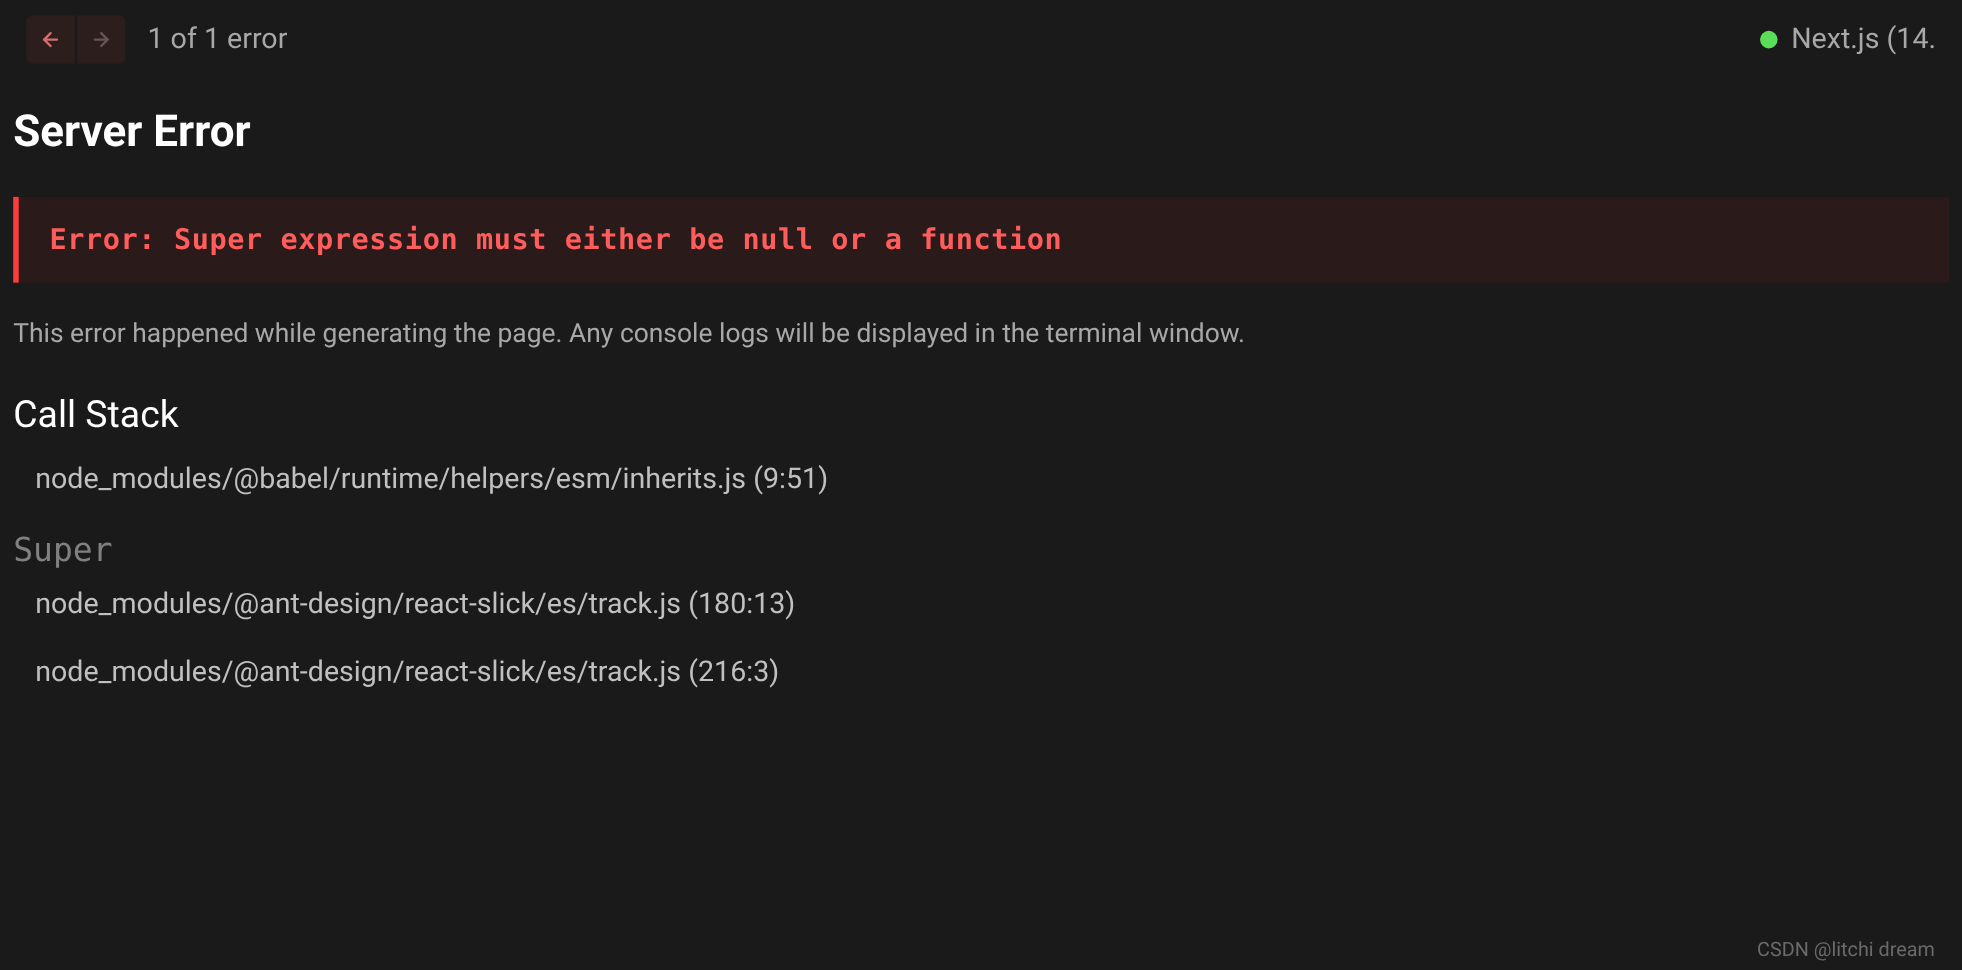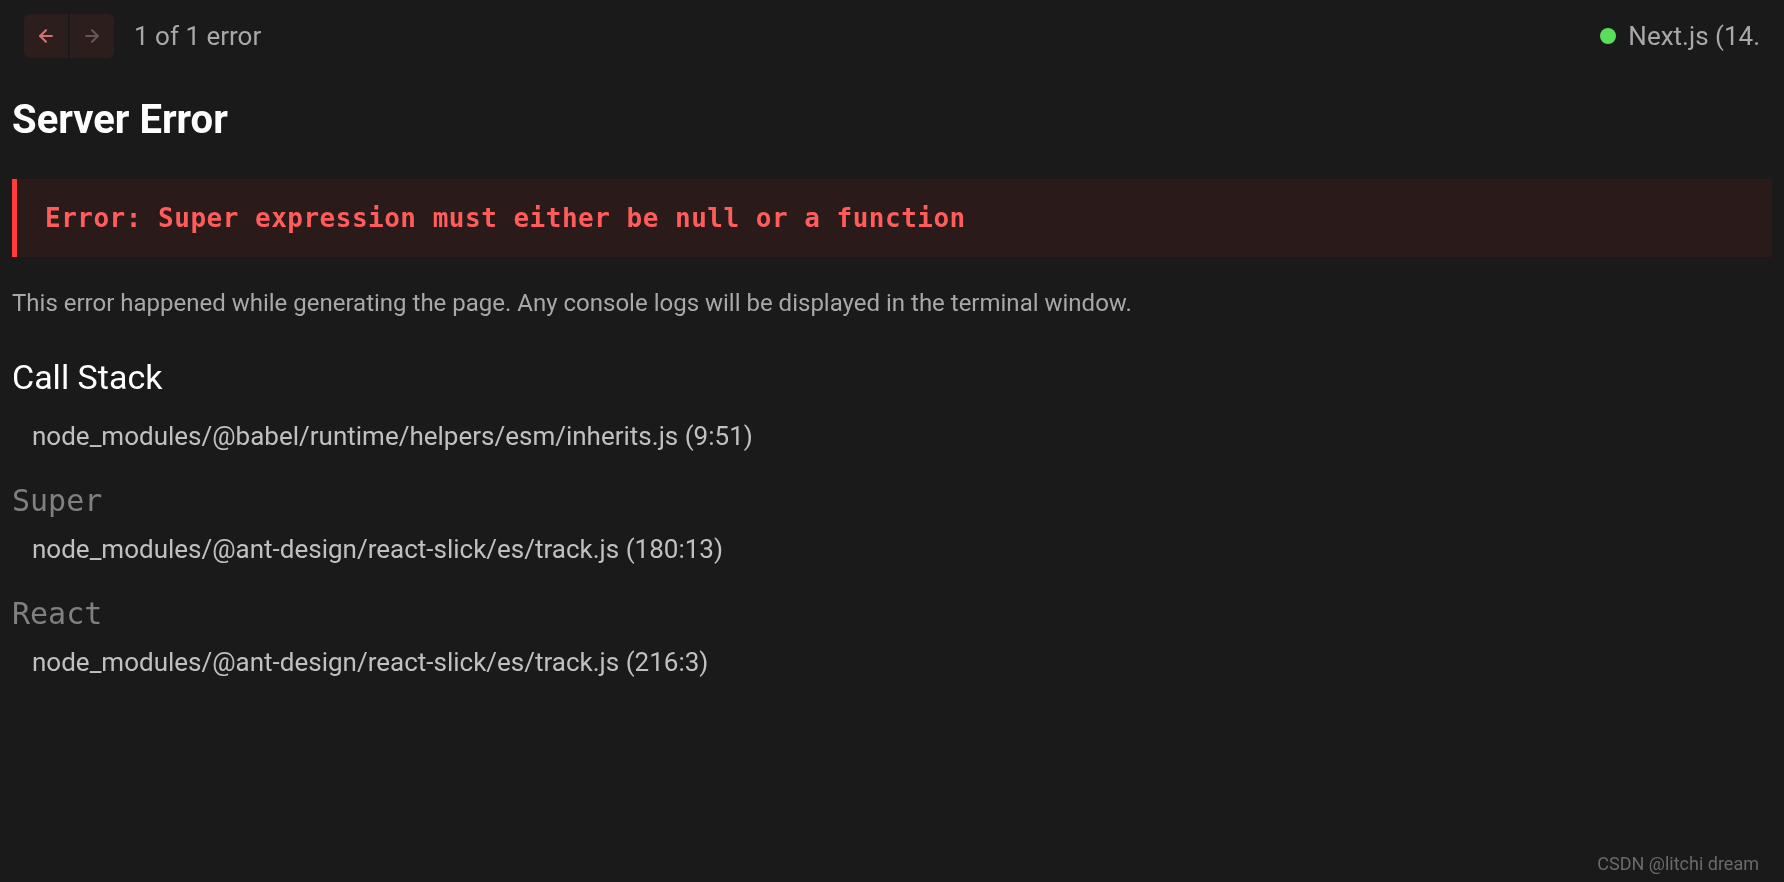--- a/index.html
+++ b/index.html
@@ -175,18 +175,17 @@
   <div class="stack-frame">
     <div class="stack-location">node_modules/@babel/runtime/helpers/esm/inherits.js (9:51)</div>
   </div>
 
   <div class="stack-frame">
     <div class="stack-fn">Super</div>
     <div class="stack-location">node_modules/@ant-design/react-slick/es/track.js (180:13)</div>
   </div>
 
   <div class="stack-frame">
-    <div class="stack-fn">React</div>
     <div class="stack-location">node_modules/@ant-design/react-slick/es/track.js (216:3)</div>
   </div>
 </div>
 
 <div class="watermark">CSDN @litchi dream</div>
 
 </body></html>

